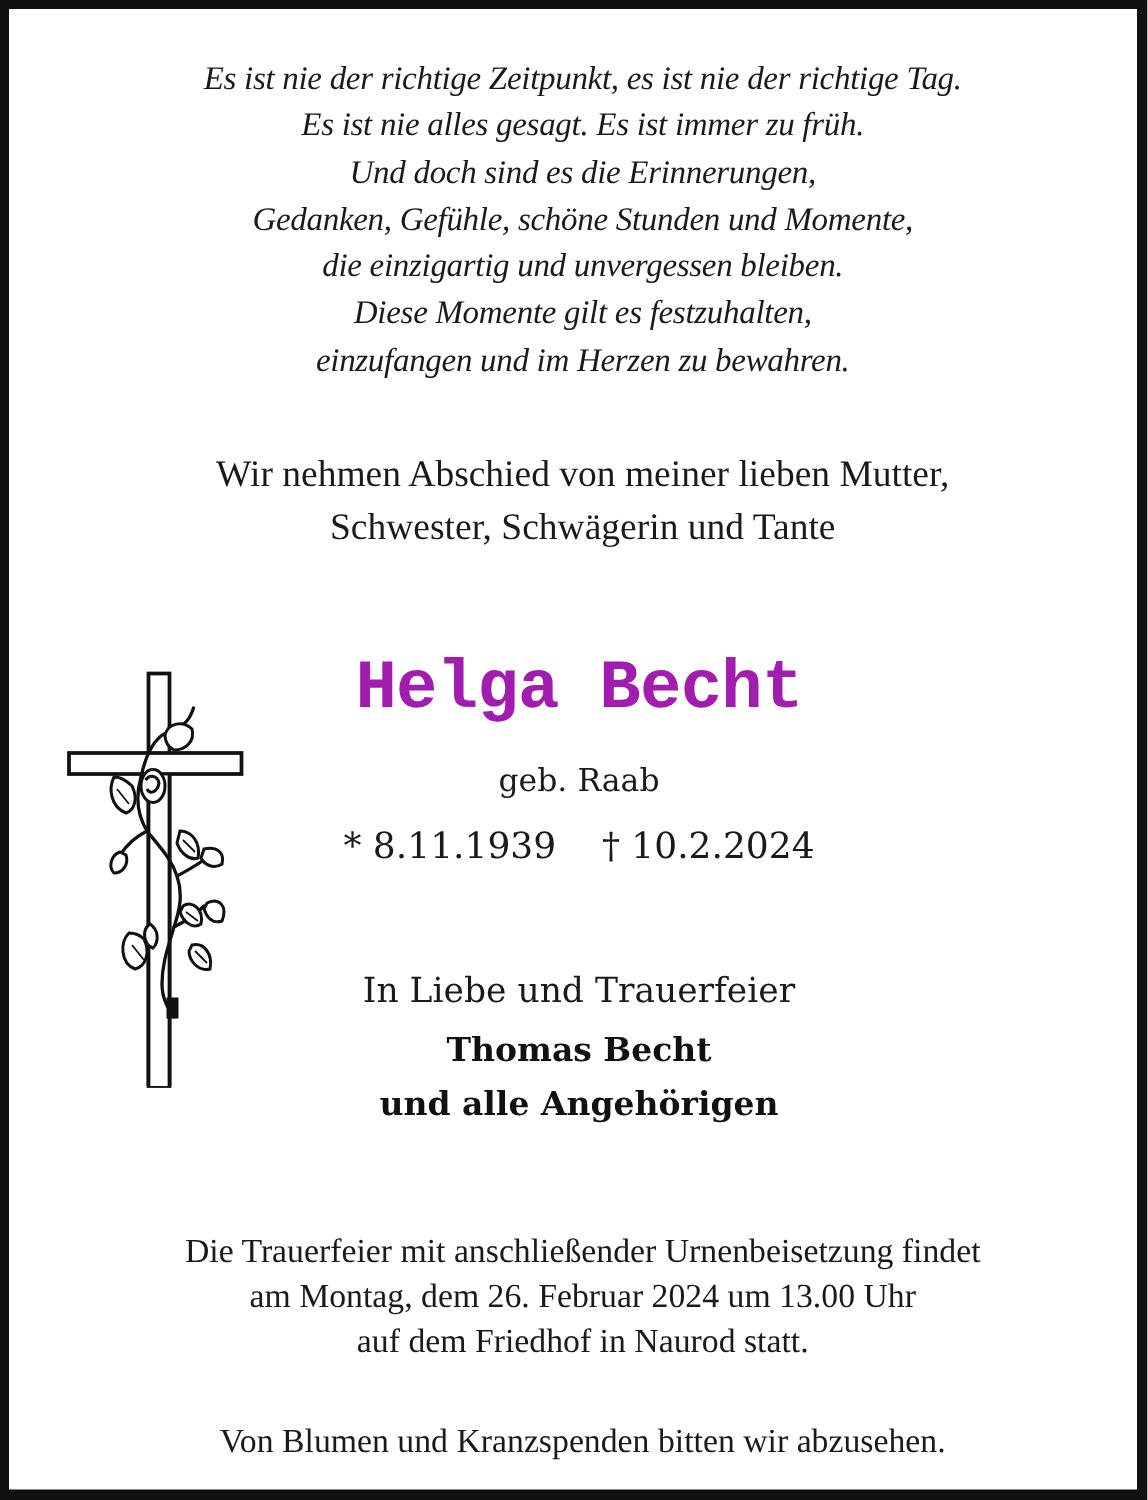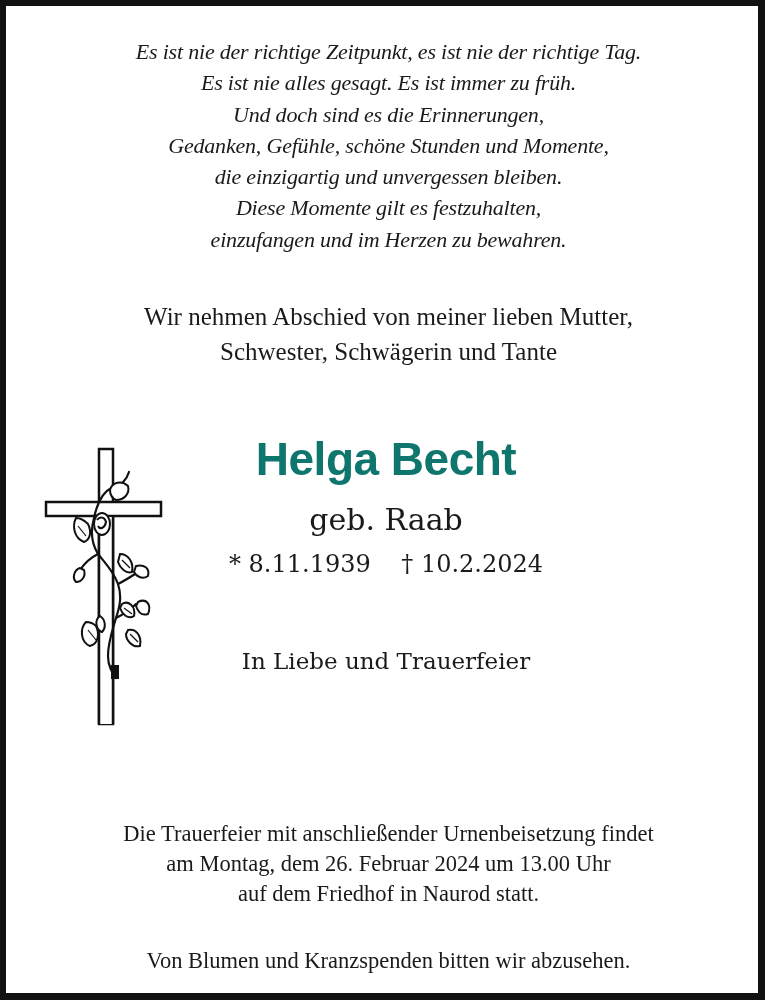--- a/index.html
+++ b/index.html
@@ -9,22 +9,22 @@
       box-sizing: border-box; border: 6px solid #111111; border-bottom-width: 7px; border-right-width: 7px;
       background: #ffffff;
     }
     .serif { font-family: "DejaVu Serif", "Liberation Serif", serif; color: #1a1a1a; }
     .cond { font-family: "Liberation Serif", "DejaVu Serif", serif; color: #1a1a1a; }
     .block { position: absolute; left: 0; width: 765px; text-align: center; }
     .poem { top: 30px; font-style: italic; font-size: 22px; line-height: 31.3px; letter-spacing: -0.2px; }
     .poem div { white-space: nowrap; }
     .farewell { top: 293px; font-size: 25px; line-height: 35px; }
     .name { position: absolute; left: 200px; width: 360px; top: 423px; text-align: center;
-            font-family: Liberation Sans, sans-serif; font-weight: bold; font-size: 46px; line-height: 60px; color: #0f766e; letter-spacing: -0.5px; }
-    .maiden { position: absolute; left: 200px; width: 360px; top: 498px; text-align: center; font-size: 30px; line-height: 32px; }
+            font-family: Liberation Mono, monospace; font-weight: bold; font-size: 46px; line-height: 60px; color: #a21caf; letter-spacing: -0.5px; }
+    .maiden { position: absolute; left: 200px; width: 360px; top: 498px; text-align: center; font-size: 21px; line-height: 32px; }
     .dates { position: absolute; left: 200px; width: 360px; top: 541px; text-align: center; font-size: 24px; line-height: 34px; white-space: pre; }
     .dates span { white-space: pre; }
     .love { position: absolute; left: 200px; width: 360px; top: 638px; text-align: center; font-size: 23px; line-height: 34px; }
     .family { position: absolute; left: 200px; width: 360px; top: 676px; text-align: center; font-family: "DejaVu Serif", serif; font-weight: bold; font-size: 22px; line-height: 36px; color: #111; }
     .ceremony { top: 813px; font-size: 22.5px; line-height: 30px; }
     .flowers { top: 940px; font-size: 22.5px; line-height: 30px; }
     .cross { position: absolute; left: 36px; top: 440px; width: 125px; height: 282px; }
   </style>
 </head>
 <body>
@@ -92,20 +92,24 @@
         <path d="M46 184 L54 194"></path>
         <path d="M88 188 L96 196"></path>
     </g>
   </svg>
 
   <div class="name">Helga Becht</div>
   <div class="maiden serif">geb. Raab</div>
   <div class="dates serif"><span>* 8.11.1939</span><span>    </span><span>† 10.2.2024</span></div>
 
   <div class="love serif">In Liebe und Trauerfeier</div>
+  <div class="family">
+    <div>Thomas Becht</div>
+    <div>und alle Angehörigen</div>
+  </div>
 
   <div class="block ceremony cond">
     <div>Die Trauerfeier mit anschließender Urnenbeisetzung findet</div>
     <div>am Montag, dem 26. Februar 2024 um 13.00 Uhr</div>
     <div>auf dem Friedhof in Naurod statt.</div>
   </div>
 
   <div class="block flowers cond">Von Blumen und Kranzspenden bitten wir abzusehen.</div>
 
 </div>

